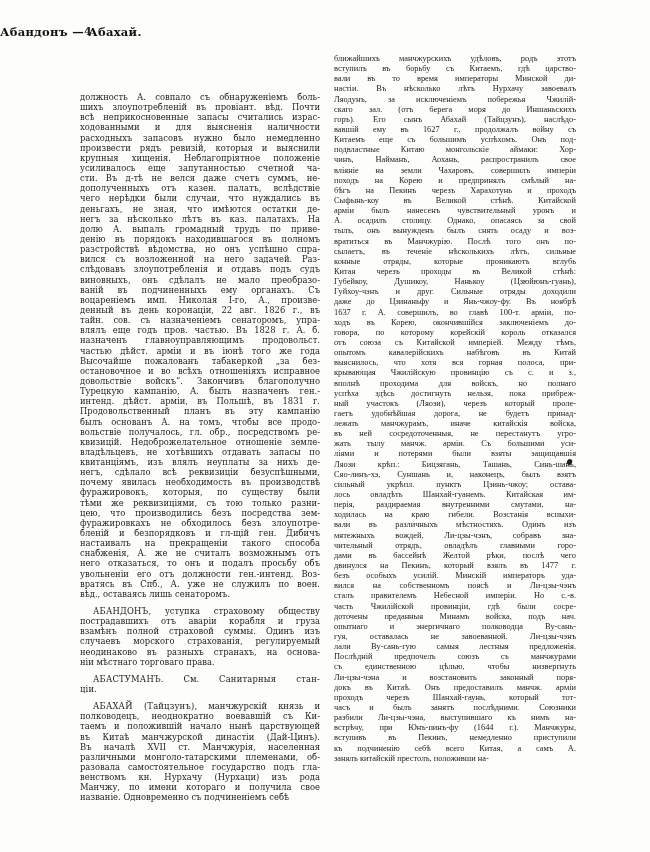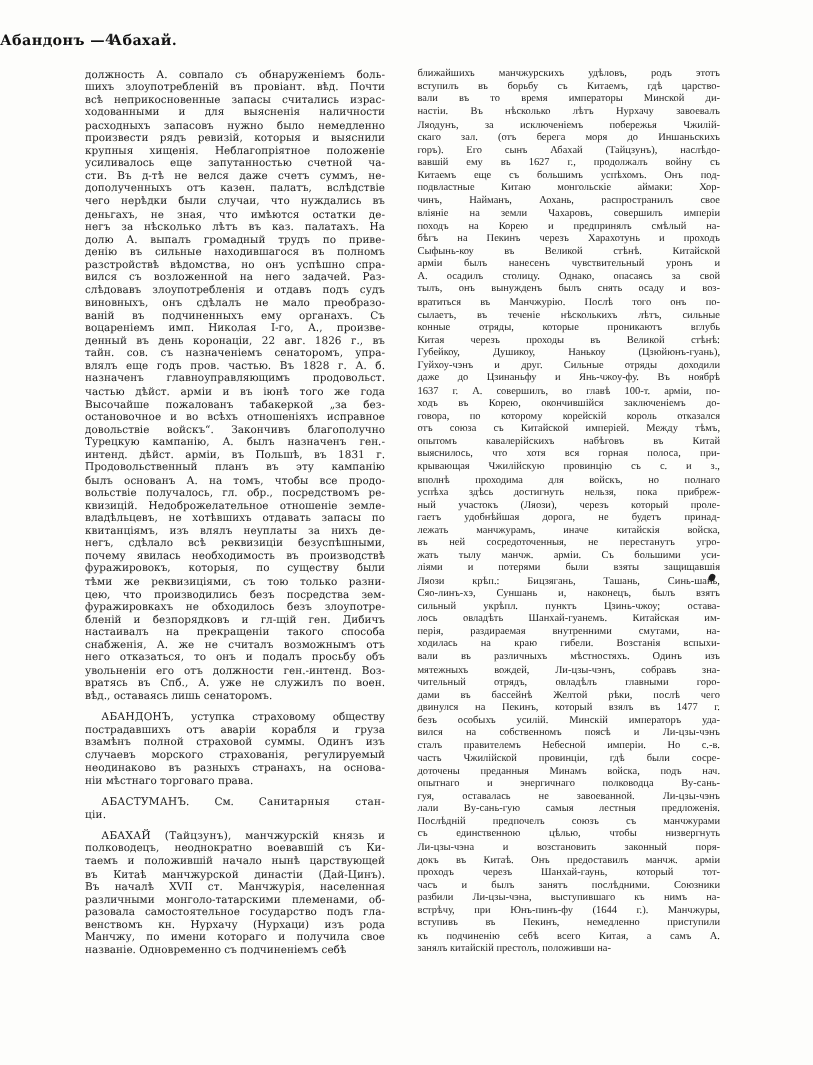--- a/index.html
+++ b/index.html
@@ -21,21 +21,21 @@
   }
   .running-title{
     position:absolute;left:0;top:0;width:644px;
     text-align:left;font-size:11.5px;font-weight:bold;
     letter-spacing:0.3px;color:#111;
   }
   .column{
     position:absolute;top:54px;
     font-size:8.4px;color:#1c1c1c;
   }
-  .column-left{left:68px;width:240px;}
+  .column-left{left:80px;width:240px;margin-top:38px;}
   .column-right{left:334px;width:242px;font-family:Liberation Serif, serif;}
   .para{margin:0;}
   .para.entry{margin-top:7px;}
   .line{
     line-height:10.15px;height:10.15px;
     text-align:justify;text-align-last:justify;
     white-space:normal;overflow:visible;
   }
   .line.last{text-align-last:left;}
   .para.entry .line.first{text-indent:13px;}
@@ -64,21 +64,21 @@
         <div class="line"><span>расходныхъ запасовъ нужно было немедленно</span></div>
         <div class="line"><span>произвести рядъ ревизій, которыя и выяснили</span></div>
         <div class="line"><span>крупныя хищенія. Неблагопріятное положеніе</span></div>
         <div class="line"><span>усиливалось еще запутанностью счетной ча-</span></div>
         <div class="line"><span>сти. Въ д-тѣ не велся даже счетъ суммъ, не-</span></div>
         <div class="line"><span>дополученныхъ отъ казен. палатъ, вслѣдствіе</span></div>
         <div class="line"><span>чего нерѣдки были случаи, что нуждались въ</span></div>
         <div class="line"><span>деньгахъ, не зная, что имѣются остатки де-</span></div>
         <div class="line"><span>негъ за нѣсколько лѣтъ въ каз. палатахъ. На</span></div>
         <div class="line"><span>долю А. выпалъ громадный трудъ по приве-</span></div>
-        <div class="line"><span>денію въ сильные находившагося въ полномъ</span></div>
+        <div class="line"><span>денію въ порядокъ находившагося въ полномъ</span></div>
         <div class="line"><span>разстройствѣ вѣдомства, но онъ успѣшно спра-</span></div>
         <div class="line"><span>вился съ возложенной на него задачей. Раз-</span></div>
         <div class="line"><span>слѣдовавъ злоупотребленія и отдавъ подъ судъ</span></div>
         <div class="line"><span>виновныхъ, онъ сдѣлалъ не мало преобразо-</span></div>
         <div class="line"><span>ваній въ подчиненныхъ ему органахъ. Съ</span></div>
         <div class="line"><span>воцареніемъ имп. Николая I-го, А., произве-</span></div>
         <div class="line"><span>денный въ день коронаціи, 22 авг. 1826 г., въ</span></div>
         <div class="line"><span>тайн. сов. съ назначеніемъ сенаторомъ, упра-</span></div>
         <div class="line"><span>влялъ еще годъ пров. частью. Въ 1828 г. А. б.</span></div>
         <div class="line"><span>назначенъ главноуправляющимъ продовольст.</span></div>

